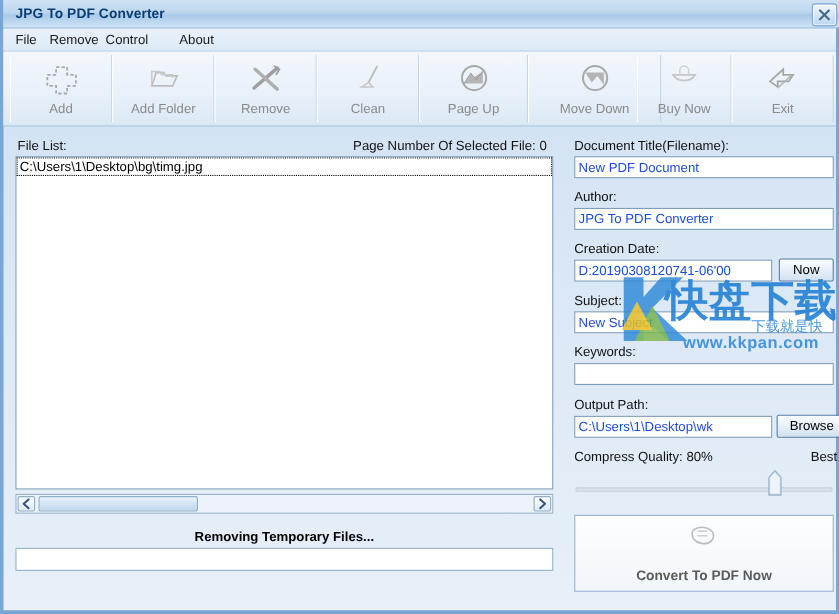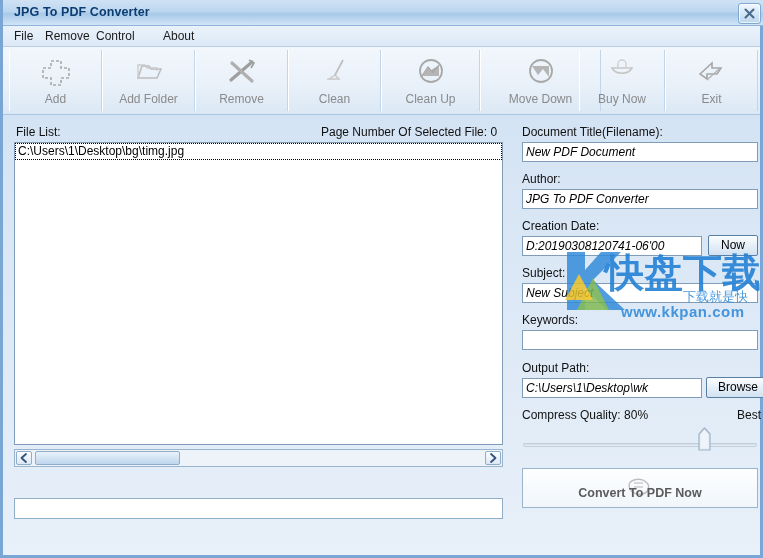--- a/index.html
+++ b/index.html
@@ -109,41 +109,41 @@
     background:#fff;border:1px solid #8fafc9;box-sizing:border-box;
   }
   
   .rpane{
     position:absolute;left:514px;top:120px;width:246px;height:435px;
   }
   .fld-label{position:absolute;font-size:12px;color:#111;white-space:nowrap;}
   .txtbox{
     position:absolute;height:20px;line-height:19px;
     background:#fff;border:1px solid #7f9db9;box-sizing:border-box;
-    padding:0 3px;font-size:12px;color:#000000;white-space:nowrap;overflow:hidden;font-style:italic;
+    padding:0 3px;font-size:12px;color:#1d4ed8;white-space:nowrap;overflow:hidden;
   }
   .btn{
     position:absolute;height:21px;line-height:19px;text-align:center;
     background:linear-gradient(to bottom,#fbfdff 0%,#e6eff8 50%,#d2e2f1 100%);
     border:1px solid #5a7fa5;border-radius:2px;box-sizing:border-box;
     font-size:12px;color:#000;cursor:pointer;
   }
   .cq-label{position:absolute;left:5px;top:288px;font-size:12px;color:#111;}
   .cq-best{position:absolute;right:2px;top:288px;font-size:12px;color:#111;}
   .slider-track{
     position:absolute;left:6px;top:323px;width:234px;height:4px;
     background:linear-gradient(to bottom,#cdd9e5,#eef3f8);
     border:1px solid #c2cfdc;border-radius:2px;box-sizing:border-box;
   }
   .slider-thumb{
     position:absolute;left:181px;top:307px;width:13px;height:24px;
     cursor:pointer;
   }
   .convert-btn{
-    position:absolute;left:5px;top:348px;width:236px;height:40px;
+    position:absolute;left:5px;top:348px;width:236px;height:70px;
     background:linear-gradient(to bottom,#fdfeff 0%,#f1f6fb 100%);
     border:1px solid #9ab4cd;box-sizing:border-box;cursor:pointer;text-decoration:underline;
   }
   .convert-btn .cico{position:absolute;left:50%;top:4px;transform:translateX(-50%);}
   .convert-btn .clbl{
     position:absolute;left:0;right:0;bottom:7px;text-align:center;
     font-size:12.5px;font-weight:bold;color:#5b5b5b;
   }
   
   .watermark{
@@ -229,21 +229,21 @@
     </div>
 
     <div class="tb-btn" style="left:378px;width:99px">
       <div class="ico">
         <svg width="34" height="32" viewBox="0 0 34 32">
           <circle cx="17" cy="15" r="11" fill="none" stroke="#a8a8a8" stroke-width="1.8"></circle>
           <path d="M8 20 L14 11 L19 17 L25 9" fill="#b0b0b0" stroke="#9a9a9a" stroke-width="1.2"></path>
           <path d="M8 20 L14 11 L19 17 L25 9 L25 20 z" fill="#b5b5b5"></path>
         </svg>
       </div>
-      <div class="lbl">Clean Up</div>
+      <div class="lbl">Page Up</div>
     </div>
 
     <div class="tb-btn" style="left:477px;width:121px">
       <div class="ico">
         <svg width="34" height="32" viewBox="0 0 34 32">
           <circle cx="17" cy="15" r="11" fill="none" stroke="#a8a8a8" stroke-width="1.8"></circle>
           <path d="M8 10 L14 19 L19 13 L25 21 L25 10 z" fill="#b5b5b5"></path>
         </svg>
       </div>
       <div class="lbl">Move Down</div>
@@ -284,20 +284,21 @@
       </svg>
     </div>
     <div class="hs-thumb"></div>
     <div class="hs-arrow right">
       <svg width="14" height="12" viewBox="0 0 14 12">
         <path d="M5 2 L9.5 6 L5 10" fill="none" stroke="#36527a" stroke-width="1.8" stroke-linecap="round" stroke-linejoin="round"></path>
       </svg>
     </div>
   </div>
 
+  <div class="status-text">Removing Temporary Files...</div>
   <div class="progress"></div>
 
   <div class="rpane">
 
     <div class="fld-label" style="left:5px;top:5px">Document Title(Filename):</div>
     <div class="txtbox" style="left:5px;top:22px;width:236px">New PDF Document</div>
 
     <div class="fld-label" style="left:5px;top:52px">Author:</div>
     <div class="txtbox" style="left:5px;top:69px;width:236px">JPG To PDF Converter</div>
 

